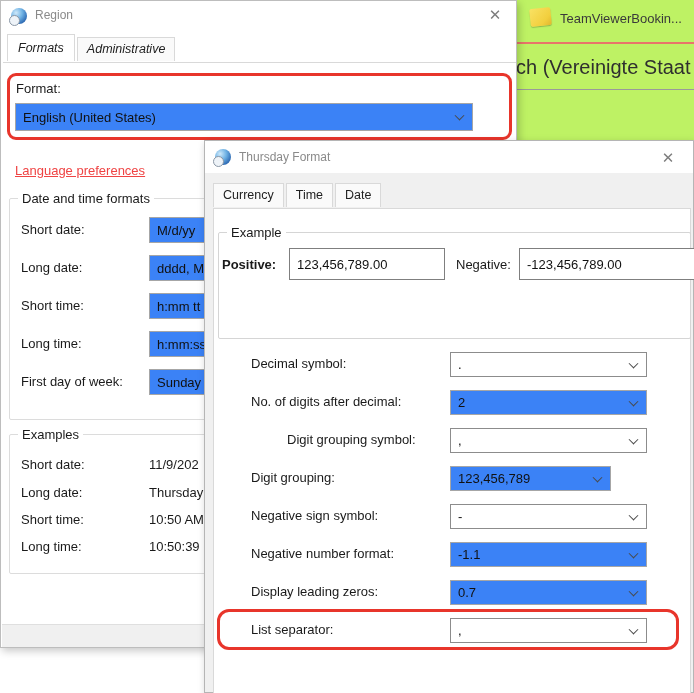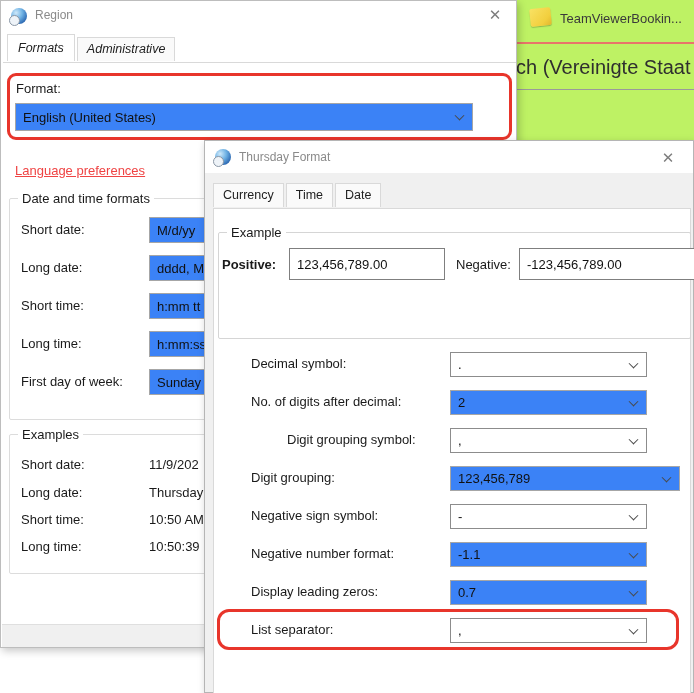--- a/index.html
+++ b/index.html
@@ -179,21 +179,21 @@
       <span class="chev"></span>
     </div>
 
     <span class="lbl" style="left:46px; top:291px;margin-left:36px;">Digit grouping symbol:</span>
     <div class="combo white" style="left:245px; top:287px; width:197px; height:25px;">
       <span>,</span>
       <span class="chev"></span>
     </div>
 
     <span class="lbl" style="left:46px; top:329px;">Digit grouping:</span>
-    <div class="combo gray" style="left:245px; top:325px; width:230px; height:25px;">
+    <div class="combo gray" style="left:245px; top:325px; width:161px; height:25px;">
       <span>123,456,789</span>
       <span class="chev"></span>
     </div>
 
     <span class="lbl" style="left:46px; top:367px;">Negative sign symbol:</span>
     <div class="combo white" style="left:245px; top:363px; width:197px; height:25px;">
       <span>-</span>
       <span class="chev"></span>
     </div>
 

